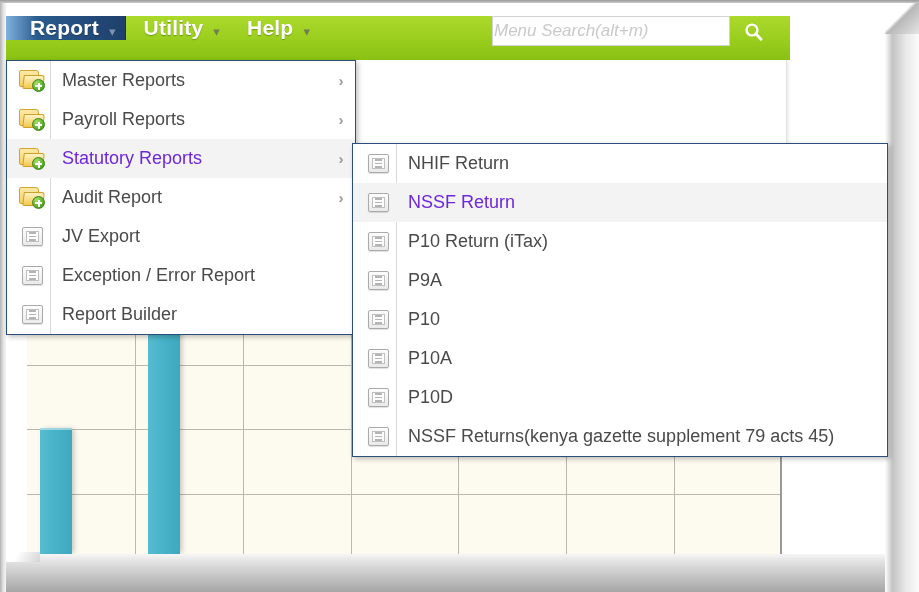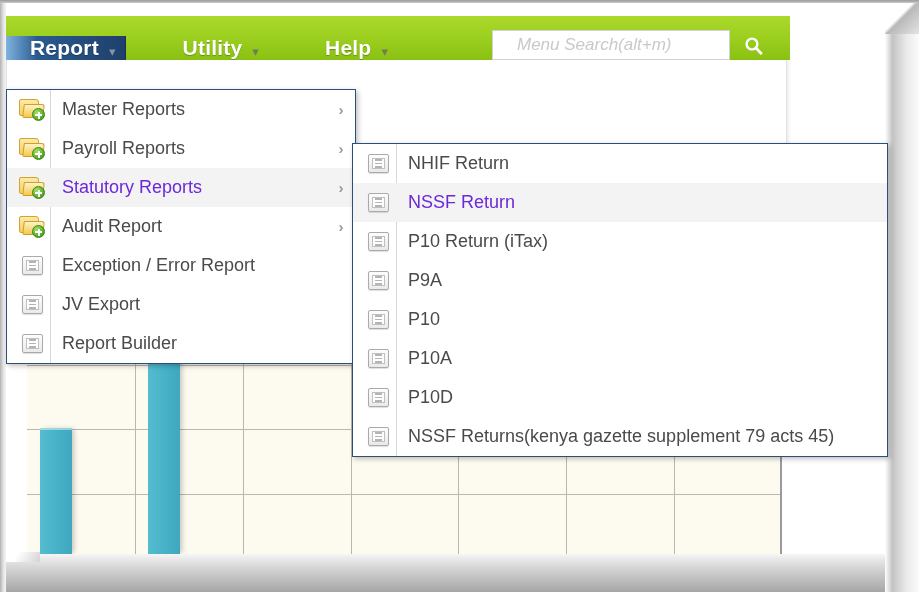--- a/index.html
+++ b/index.html
@@ -90,21 +90,21 @@
     border: 1px solid #e2e2e2;
     box-shadow: 2px 2px 3px rgba(0,0,0,0.07);
   }
 
   
   #navbar {
     position: absolute;
     left: 6px; top: 16px;
     width: 784px; height: 44px;
     background: linear-gradient(to bottom, #abd92c 0%, #9ccf1f 48%, #89c113 100%);
-    display: flex; align-items: flex-end; gap: 39px;
+    display: flex; align-items: flex-start;
   }
   .nav-item {
     display: flex; align-items: center;
     padding: 0 9px 0 18px;
     color: #ffffff;
     font-size: 21px; font-weight: bold;
     letter-spacing: 0.2px;
     text-shadow: 0 1px 1px rgba(0,0,0,0.28);
     cursor: default;
   }
@@ -127,40 +127,40 @@
     display: flex; align-items: center;
     padding-right: 14px;
   }
   #search-input {
     width: 238px; height: 30px;
     border: 1px solid #d2d2d2;
     background: #ffffff;
     font-family: "Liberation Sans", sans-serif;
     font-size: 17px; font-style: italic;
     color: #333333;
-    padding: 0 24px;
+    padding: 0 1px;
     outline: none;
   }
   #search-input::placeholder { color: #c9c9c9; font-style: italic; opacity: 1; }
   #search-btn {
     width: 46px; height: 30px;
     border: none; background: transparent;
     display: flex; align-items: center; justify-content: center;
     cursor: pointer;
   }
 
   
   .menu-panel {
     position: absolute;
     background: #ffffff;
     border: 1px solid #2b4f7c;
     box-shadow: 2px 2px 5px rgba(0,0,0,0.25);
     z-index: 20;
   }
-  #menu-report { left: 6px; top: 60px; width: 350px; margin-top: 29px; }
+  #menu-report { left: 6px; top: 60px; width: 350px; }
   #menu-statutory { left: 352px; top: 143px; width: 536px; z-index: 25; }
 
   .menu-rail {
     position: absolute; left: 0; top: 0; bottom: 0; width: 44px;
     border-right: 1px solid #d8d8d8;
     pointer-events: none;
   }
   .menu-item {
     position: relative;
     display: flex; align-items: center;
@@ -336,34 +336,34 @@
         <div class="menu-item">
           <span class="mi-icon">
             <span class="ic-doc">
               <span class="d-inner">
                 <span class="d-line"></span>
                 <span class="d-line"></span>
                 <span class="d-line"></span>
               </span>
             </span>
           </span>
+          <span class="mi-label">JV Export</span>
+          <span class="mi-arrow"></span>
+        </div>
+        <div class="menu-item">
+          <span class="mi-icon">
+            <span class="ic-doc">
+              <span class="d-inner">
+                <span class="d-line"></span>
+                <span class="d-line"></span>
+                <span class="d-line"></span>
+              </span>
+            </span>
+          </span>
           <span class="mi-label">Exception / Error Report</span>
-          <span class="mi-arrow"></span>
-        </div>
-        <div class="menu-item">
-          <span class="mi-icon">
-            <span class="ic-doc">
-              <span class="d-inner">
-                <span class="d-line"></span>
-                <span class="d-line"></span>
-                <span class="d-line"></span>
-              </span>
-            </span>
-          </span>
-          <span class="mi-label">JV Export</span>
           <span class="mi-arrow"></span>
         </div>
         <div class="menu-item">
           <span class="mi-icon">
             <span class="ic-doc">
               <span class="d-inner">
                 <span class="d-line"></span>
                 <span class="d-line"></span>
                 <span class="d-line"></span>
               </span>

